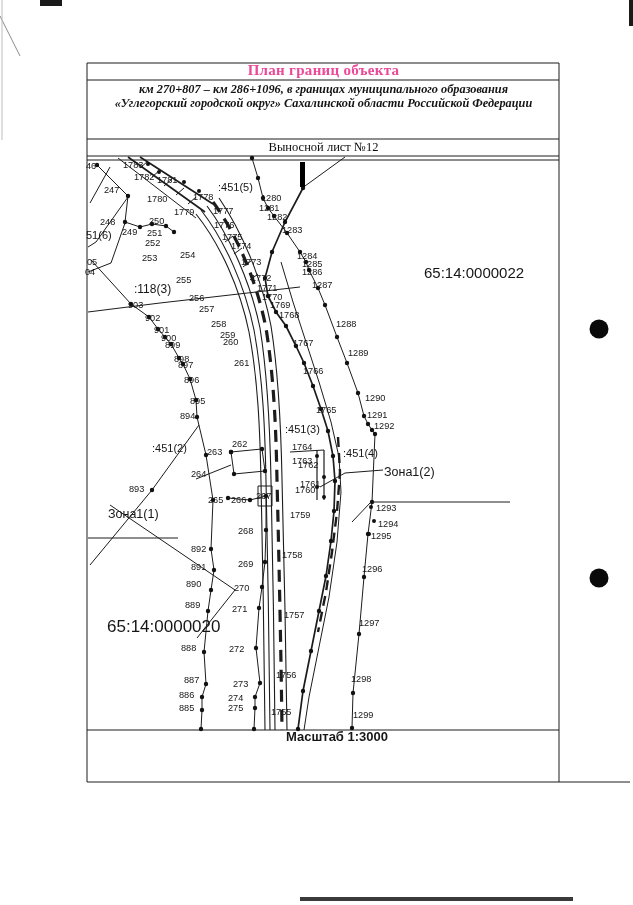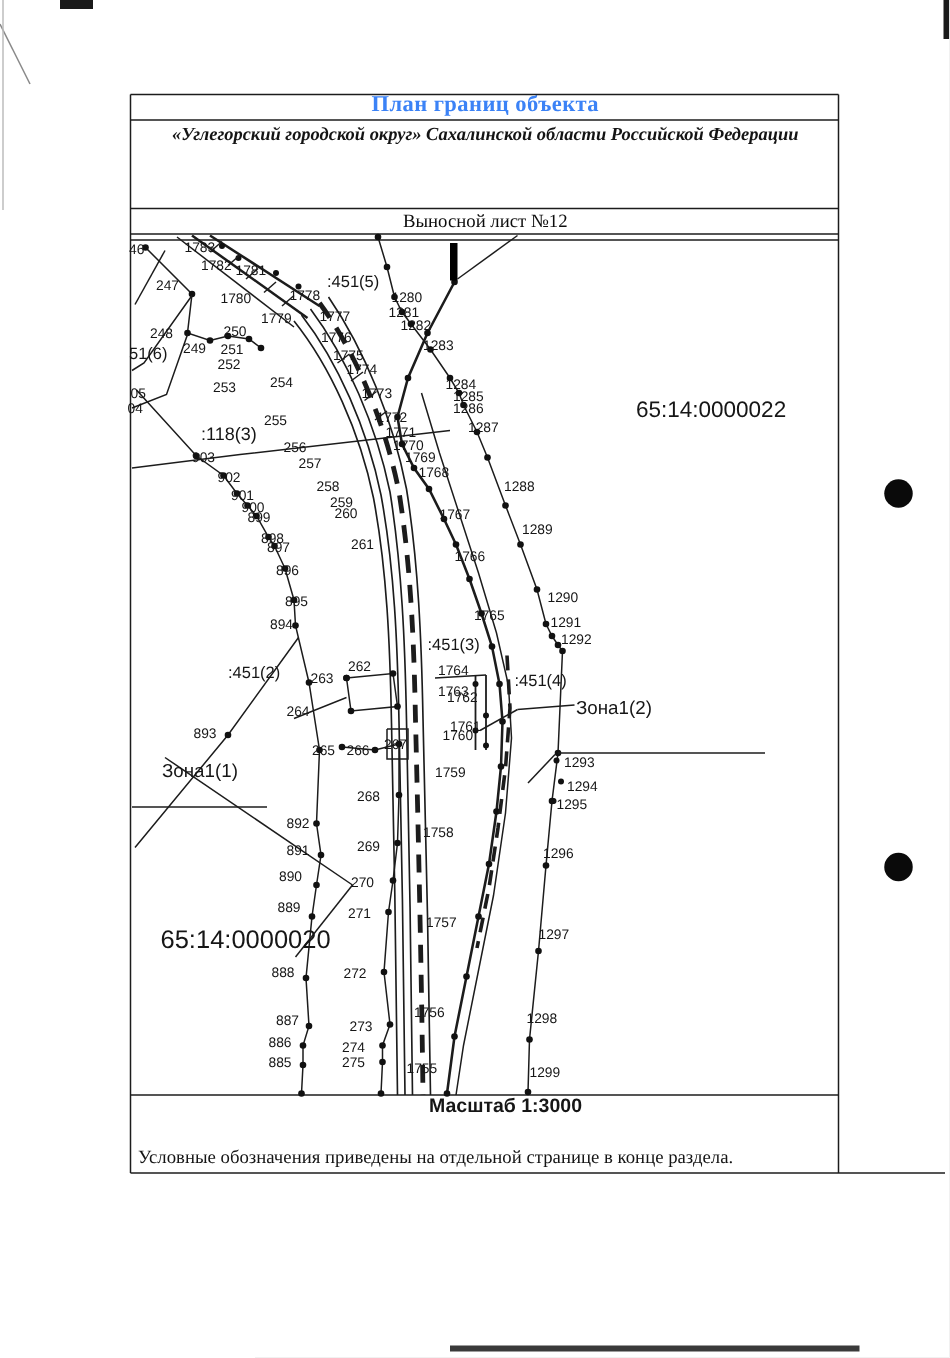--- a/index.html
+++ b/index.html
@@ -1,38 +1,38 @@
 <!DOCTYPE html>
 <html><head>
 <meta charset="utf-8">
 <style>
   html,body{margin:0;padding:0;background:#e8e8e8;}
   #page{position:relative;width:633px;height:905px;background:#ffffff;overflow:hidden;
         font-family:"Liberation Serif", serif;}
   #title{position:absolute;left:88px;top:62px;width:471px;height:18px;text-align:center;
-         font-weight:bold;font-size:15px;letter-spacing:.3px;color:#3b82f6;}
+         font-weight:bold;font-size:15px;letter-spacing:.3px;color:#ec4899;}
   #desc{position:absolute;left:90px;top:82px;width:467px;text-align:center;
         font-style:italic;font-weight:bold;font-size:12.3px;line-height:14.2px;color:#141414;}
   #sheet{position:absolute;left:88px;top:140px;width:471px;text-align:center;
          font-weight:normal;font-size:12.5px;color:#0d0d0d;}
   #footer-note{position:absolute;left:92px;top:764px;width:480px;text-align:left;
          font-size:12.5px;color:#151515;}
   svg{position:absolute;left:0;top:0;}
   svg text{font-family:"Liberation Sans", sans-serif;fill:#161616;}
 </style>
 </head>
 <body>
 
 <div id="page">
   <div id="title">План границ объекта</div>
   <div id="desc">
+      <div>км 270+807 – км 286+1096, в границах муниципального образования</div>
       <div>«Углегорский городской округ» Сахалинской области Российской Федерации</div>
     </div>
   <div id="sheet">Выносной лист №12</div>
-  <div id="footer-note">Условные обозначения приведены на отдельной странице в конце раздела.</div>
   <svg id="map-svg" width="633" height="905" viewBox="0 0 633 905">
       <line x1="87" y1="63" x2="559" y2="63" stroke="#1c1c1c" stroke-width="1"></line>
       <line x1="87" y1="63" x2="87" y2="782" stroke="#1c1c1c" stroke-width="1"></line>
       <line x1="559" y1="63" x2="559" y2="782" stroke="#1c1c1c" stroke-width="1"></line>
       <line x1="87" y1="80" x2="559" y2="80" stroke="#1c1c1c" stroke-width="1"></line>
       <line x1="87" y1="139" x2="559" y2="139" stroke="#1c1c1c" stroke-width="1"></line>
       <line x1="87" y1="156" x2="559" y2="156" stroke="#1c1c1c" stroke-width="1"></line>
       <line x1="87" y1="160" x2="559" y2="160" stroke="#1c1c1c" stroke-width="1"></line>
       <line x1="87" y1="730" x2="559" y2="730" stroke="#1c1c1c" stroke-width="1"></line>
       <line x1="87" y1="782" x2="630" y2="782" stroke="#1c1c1c" stroke-width="1"></line>

